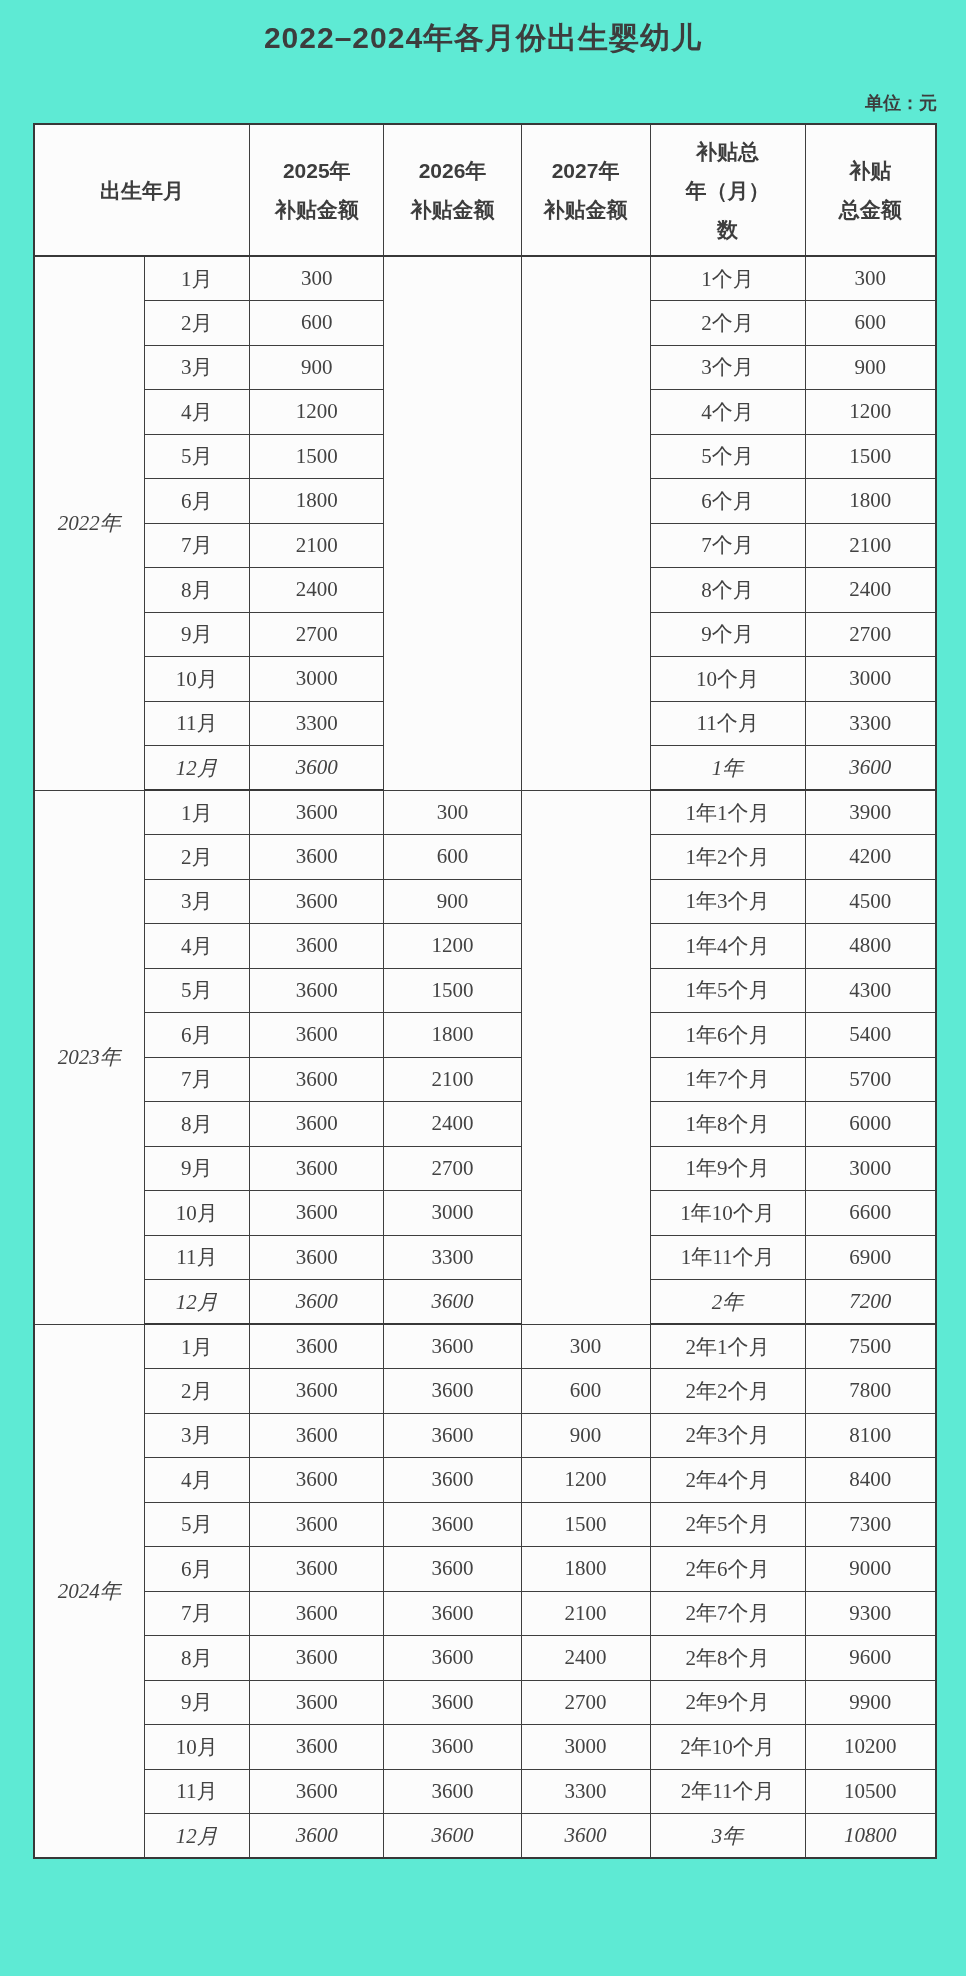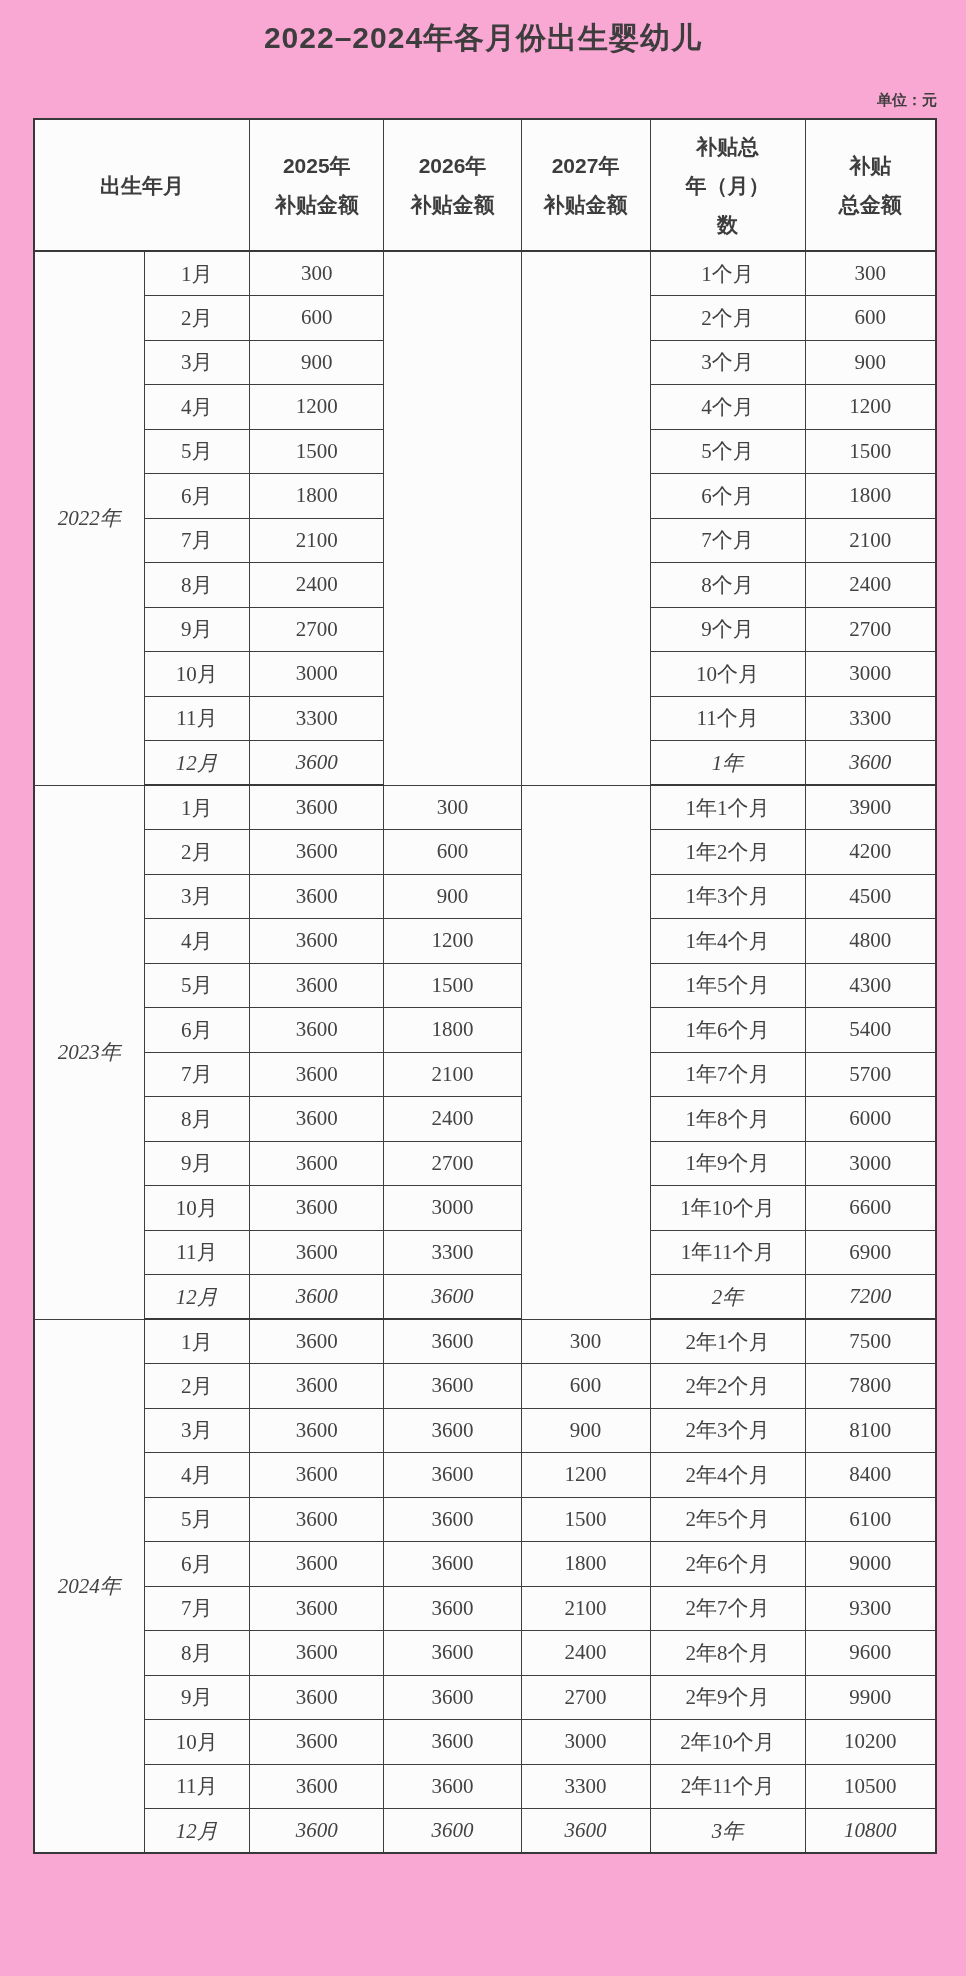--- a/index.html
+++ b/index.html
@@ -1,41 +1,41 @@
 <!DOCTYPE html>
 <html><head>
 <meta charset="utf-8">
 <style>
   * { box-sizing: border-box; }
   html,body { margin:0; padding:0; background:#fbfbfb; }
   .page {
     width: 966px;
     height: 1976px;
-    background: #f9a8d4;
+    background: #5eead4;
     font-family: "Liberation Serif", "DejaVu Serif", serif;
     color: #3b3b3b;
     overflow: hidden;
   }
   .title {
     margin-top: 14px;
     text-align: center;
     font-family: "Liberation Sans", "DejaVu Sans", sans-serif;
     font-weight: bold;
     font-size: 30px;
     line-height: 47px;
     color: #3d3d3d;
     letter-spacing: 1px;
   }
   .unit-row {
     width: 937px;
     margin: 30px 17px 8px 0;
     text-align: right;
     font-family: "Liberation Sans", "DejaVu Sans", sans-serif;
     font-weight: bold;
-    font-size: 15px;
+    font-size: 18px;
     color: #3d3d3d;
   }
   table.subsidy {
     border-collapse: collapse;
     table-layout: fixed;
     width: 904px;
     margin-left: 33px;
     background: #fcfcfc;
   }
   table.subsidy col.c-year     { width: 12.2%; }
@@ -305,21 +305,21 @@
           <td class="amount-cell">1200</td>
           <td class="duration-cell">2年4个月</td>
           <td class="total-cell">8400</td>
         </tr>
         <tr>
           <td class="month-cell">5月</td>
           <td class="amount-cell">3600</td>
           <td class="amount-cell">3600</td>
           <td class="amount-cell">1500</td>
           <td class="duration-cell">2年5个月</td>
-          <td class="total-cell">6100</td>
+          <td class="total-cell">7300</td>
         </tr>
         <tr>
           <td class="month-cell">6月</td>
           <td class="amount-cell">3600</td>
           <td class="amount-cell">3600</td>
           <td class="amount-cell">1800</td>
           <td class="duration-cell">2年6个月</td>
           <td class="total-cell">9000</td>
         </tr>
         <tr>

